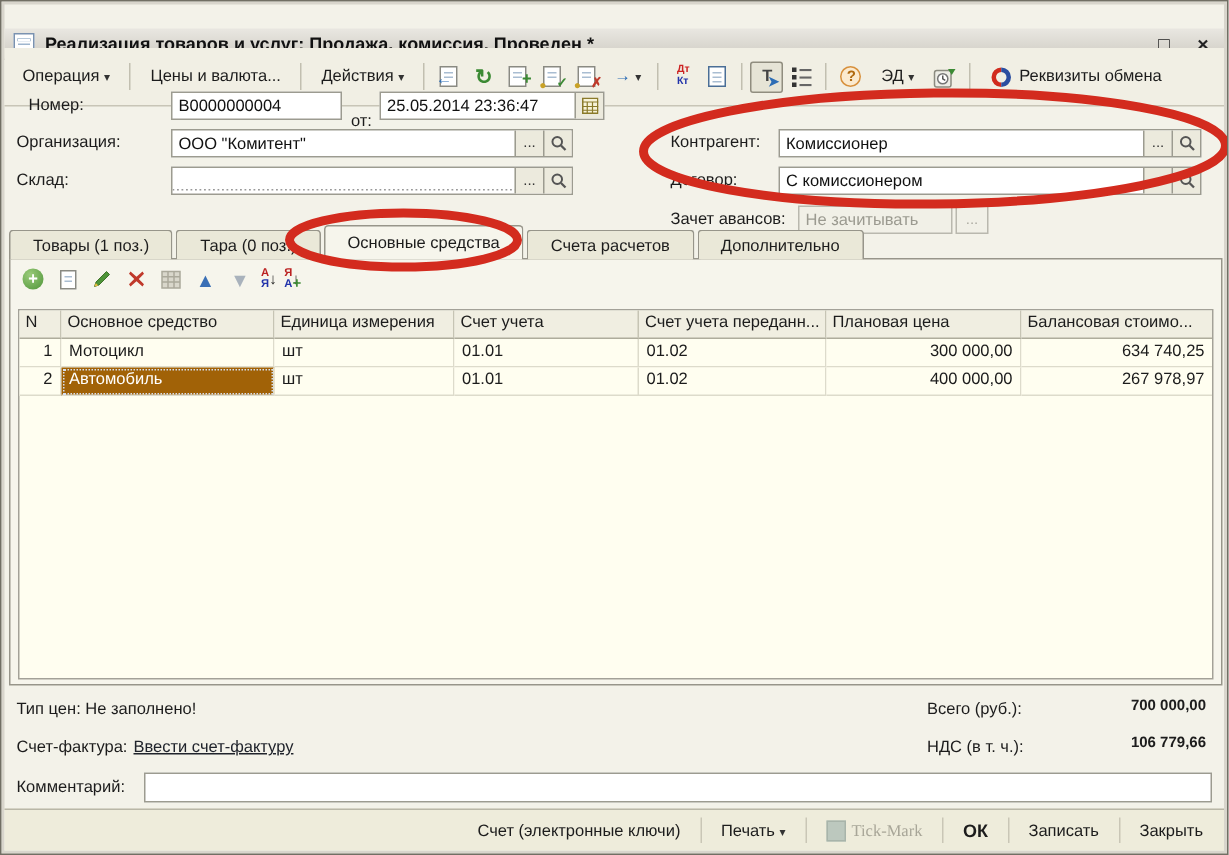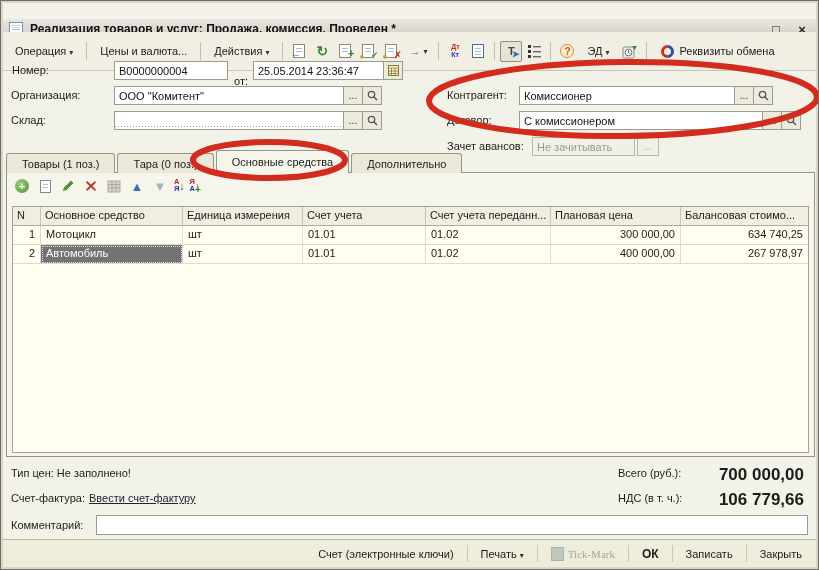--- a/index.html
+++ b/index.html
@@ -68,24 +68,24 @@
   
   .tbl { position:absolute; left:5px; top:33px; width:797px; height:247px;
     background:#FFFEF0; border:1px solid #A3A198; display:grid;
     grid-template-columns:28px 142px 120px 123px 125px 130px 1fr;
     grid-auto-rows:19px; align-content:start; }
   .hc { background:#F0EEE1; border-right:1px solid #C6C4B4; border-bottom:1px solid #AEAC9C;
     padding:2px 4px; white-space:nowrap; overflow:hidden; }
   .cell { border-right:1px solid #DDDBCB; border-bottom:1px solid #DDDBCB;
     padding:2px 5px; white-space:nowrap; overflow:hidden; background:#FFFEF0; }
   .cell.num { text-align:right; }
-  .cell.sel { background:#737373; color:#fff; outline:1px dotted #D8E0F0; outline-offset:-2px; }
+  .cell.sel { background:#a16207; color:#fff; outline:1px dotted #D8E0F0; outline-offset:-2px; }
   
   .link { text-decoration:underline; color:#20242c; }
-  .bigval { position:absolute; right:14px; font-weight:bold; font-size:17px; }
+  .bigval { position:absolute; right:14px; font-weight:bold; font-size:10px; }
   .cmt { position:absolute; left:95px; top:514px; width:712px; height:20px; background:#fff;
     border:1px solid #9C9B90; }
   .cmt input { width:100%; height:100%; border:0; outline:0; background:transparent; padding:0 4px;
     font-family:inherit; font-size:11px; }
   
   .bottombar { position:absolute; left:2px; right:2px; bottom:2px; height:28px; background:#EEECDB;
     border-top:1px solid #B9B7A7; display:flex; align-items:center; justify-content:flex-end;
     padding:0 8px; gap:7px; }
   .bb { padding:3px 6px; white-space:nowrap; }
   .bb.ok { font-weight:bold; font-size:12px; }
@@ -198,21 +198,21 @@
     <span class="sep"></span>
     <span class="tbtn" style="display:flex; align-items:center; gap:5px;">
       <svg width="15" height="15" viewBox="0 0 15 15">
           <path d="M7.5 1 A6.5 6.5 0 0 0 7.5 14 L7.5 11 A3.5 3.5 0 0 1 7.5 4 Z" fill="#D12B1E"></path>
           <path d="M7.5 1 A6.5 6.5 0 0 1 7.5 14 L7.5 11 A3.5 3.5 0 0 0 7.5 4 Z" fill="#2B4EA0"></path>
         </svg>
       <span>Реквизиты обмена</span>
     </span>
   </div>
 
-  <span class="lbl" style="left:11px; top:63px;">Номер:</span>
+  <span class="lbl" style="left:18px; top:63px;">Номер:</span>
   <div class="fld" style="left:113px; top:60px; width:114px;">
       <input value="B0000000004" style="">
     </div>
   <span class="lbl" style="left:233px; top:74px;">от:</span>
   <div class="fld" style="left:252px; top:60px; width:150px;">
     <input value="25.05.2014 23:36:47" style="">
     <span class="sq-btn">
       <svg width="11" height="11" viewBox="0 0 11 11">
           <rect x="0.5" y="0.5" width="10" height="10" fill="#F7F3D8" stroke="#8A7A2A"></rect>
           <path d="M0 3 H11 M3.5 3 V11 M7 3 V11 M0 6 H11 M0 8.5 H11" stroke="#8A7A2A" stroke-width="0.8"></path>
@@ -238,21 +238,21 @@
     <span class="sq-btn">...</span>
     <span class="sq-btn">
       <svg width="11" height="11" viewBox="0 0 11 11">
           <circle cx="4.5" cy="4.5" r="3.2" fill="none" stroke="#555" stroke-width="1.3"></circle>
           <line x1="7" y1="7" x2="10" y2="10" stroke="#555" stroke-width="1.5"></line>
         </svg>
     </span>
   </div>
 
   <span class="lbl" style="left:446px; top:88px;">Контрагент:</span>
-  <div class="fld" style="left:518px; top:85px; width:254px;">
+  <div class="fld" style="left:518px; top:85px; width:282px;">
     <input value="Комиссионер" style="">
     <span class="sq-btn">...</span>
     <span class="sq-btn">
       <svg width="11" height="11" viewBox="0 0 11 11">
           <circle cx="4.5" cy="4.5" r="3.2" fill="none" stroke="#555" stroke-width="1.3"></circle>
           <line x1="7" y1="7" x2="10" y2="10" stroke="#555" stroke-width="1.5"></line>
         </svg>
     </span>
   </div>
 
@@ -273,20 +273,21 @@
     <input disabled="" value="Не зачитывать" style="">
   </div>
   <div class="fld disabled" style="left:636px; top:136px; width:22px; justify-content:center;">
     <span class="sq-btn disabled" style="border-left:none; background:transparent;">...</span>
   </div>
 
   <div class="tabs">
     <span class="tab">Товары (1 поз.)</span>
     <span class="tab">Тара (0 поз.)</span>
     <span class="tab active">Основные средства</span>
+    <span class="tab">Счета расчетов</span>
     <span class="tab">Дополнительно</span>
   </div>
 
   <div class="panel">
     <div class="ttb">
       <span class="ticon">
           <span class="add-circ">+</span>
         </span>
       <span class="ticon">
           <span class="mini-doc" style="width:11px;height:13px;">

